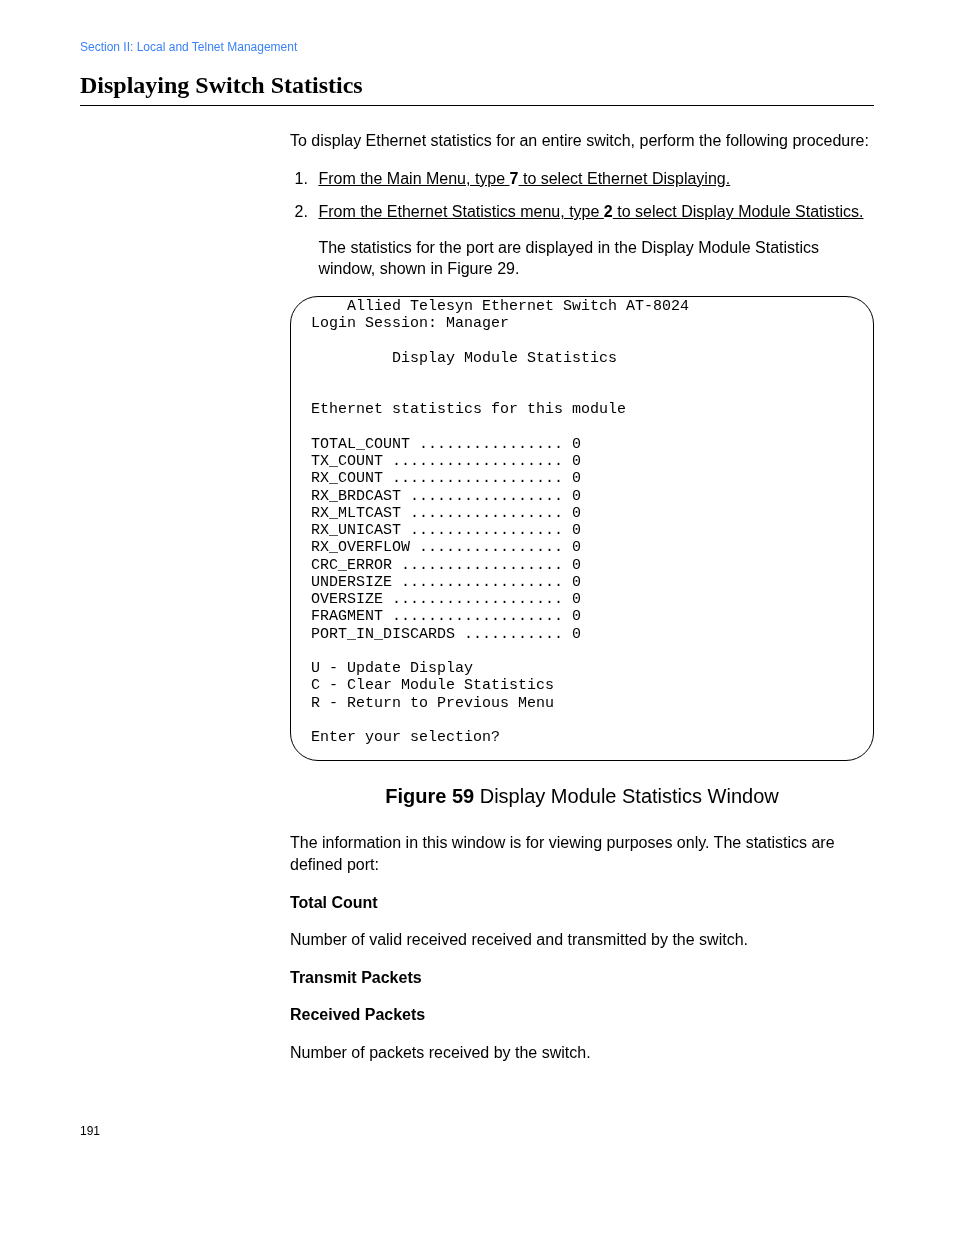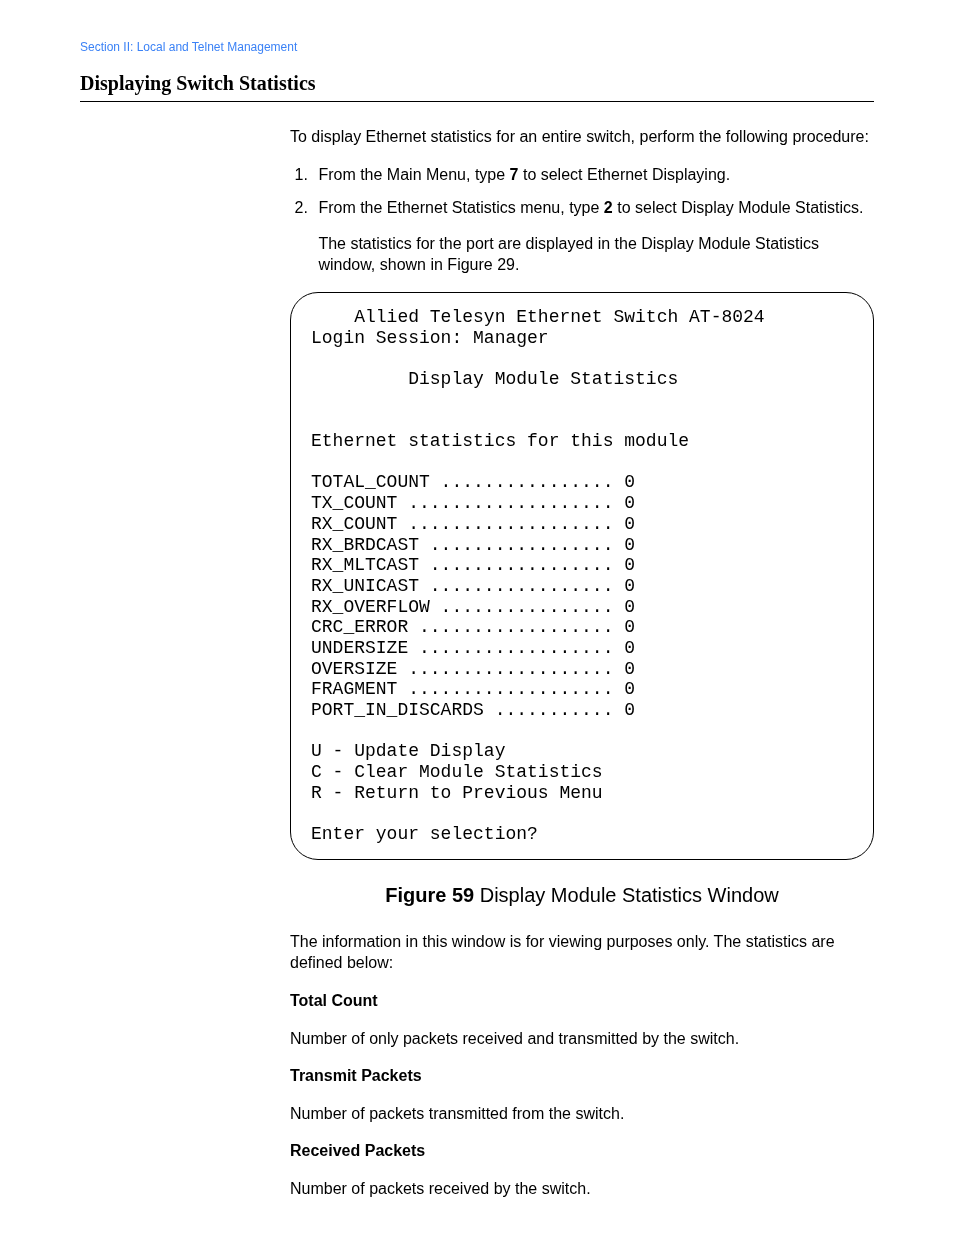--- a/index.html
+++ b/index.html
@@ -13,21 +13,21 @@
     box-sizing: border-box;
   }
   .header-label {
     font-family: Arial, Helvetica, sans-serif;
     font-size: 12px;
     color: #3b82f6;
   }
   h1.section-title {
     font-family: Georgia, 'Times New Roman', serif;
     font-weight: bold;
-    font-size: 20px;
+    font-size: 24px;
     margin: 18px 0 4px 0;
     padding-bottom: 2px;
   }
   hr.title-rule {
     border: none;
     border-top: 1.2px solid #000;
     margin: 0 0 24px 0;
   }
   .body-block {
     margin-left: 210px;
@@ -39,28 +39,28 @@
     margin: 0 4px 16px 0;
   }
   ol.steps {
     padding-left: 1.4em;
     margin: 0 0 16px 0;
   }
   ol.steps li {
     padding-left: 6px;
     margin-bottom: 12px;
   }
-  .step-inner { display: inline; }
+  .step-inner { display: inline; text-decoration: underline; }
   .bold { font-weight: bold; }
   .terminal-box {
     border: 1.5px solid #000;
     border-radius: 28px;
-    padding: 14px 20px 14px 20px;
+    padding: 1px 20px 14px 20px;
     font-family: "Courier New", Courier, monospace;
-    font-size: 18px;
+    font-size: 15px;
     line-height: 1.15;
     white-space: pre;
     margin: 8px 0 22px 0;
   }
   .figure-caption {
     text-align: center;
     font-family: Arial, Helvetica, sans-serif;
     font-size: 20px;
     margin-bottom: 22px;
   }
@@ -123,26 +123,25 @@
 U - Update Display
 C - Clear Module Statistics
 R - Return to Previous Menu
 
 Enter your selection?</div>
 
   <div class="figure-caption">
     <span class="fig-label">Figure 59</span><span>  Display Module Statistics Window</span>
   </div>
 
-  <p>The information in this window is for viewing purposes only. The statistics are defined below:</p>
+  <p>The information in this window is for viewing purposes only. The statistics are defined port:</p>
 
   <p class="def-term">Total Count</p>
-  <p class="def-desc">Number of only packets received and transmitted by the switch.</p>
+  <p class="def-desc">Number of valid received received and transmitted by the switch.</p>
 
   <p class="def-term">Transmit Packets</p>
-  <p class="def-desc">Number of packets transmitted from the switch.</p>
 
   <p class="def-term">Received Packets</p>
   <p class="def-desc">Number of packets received by the switch.</p>
 
 </div>
 
 <div class="page-number">191</div>
 
 </body></html>

